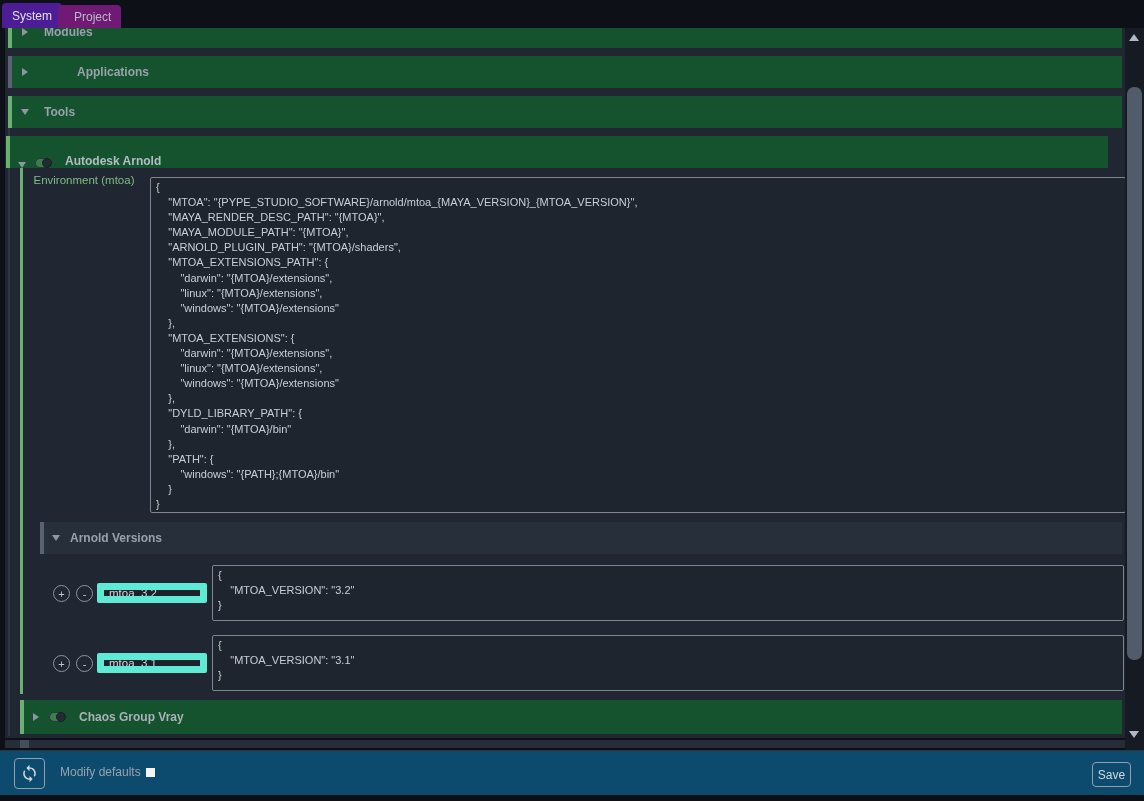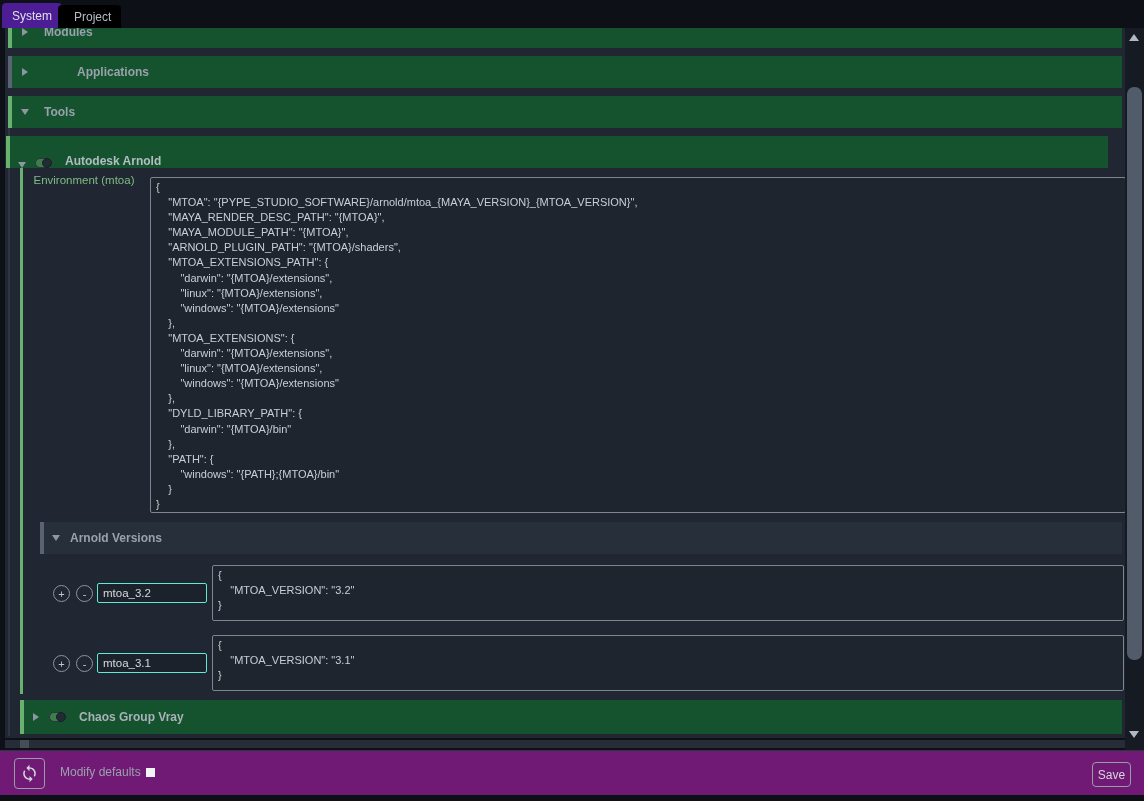--- a/index.html
+++ b/index.html
@@ -4,21 +4,21 @@
 <style>
   * { margin:0; padding:0; box-sizing:border-box; }
   html,body { background:#0d1117; }
   body { font-family:"Liberation Sans", sans-serif; }
   .window { position:relative; width:1144px; height:801px; background:#0d1117; overflow:hidden; }
 
   
   .tabbar { position:absolute; left:0; top:0; width:1144px; height:28px; background:#0d1117; }
   .tab { position:absolute; font-size:12px; border-radius:4px 4px 0 0; padding:0 10px; cursor:default; }
   .tab-active { left:2px; top:3px; height:25px; line-height:26px; background:#4c1d95; color:#dde1e6; }
-  .tab-inactive { left:58px; top:5px; height:23px; line-height:24px; background:#000000; color:#b6bcc5;padding-left:16px; }
+  .tab-inactive { left:58px; top:5px; height:23px; line-height:24px; background:#701a75; color:#b6bcc5;padding-left:16px; }
 
   
   .viewport { position:absolute; left:5px; top:28px; width:1120px; height:710px; background:#202733; overflow:hidden; }
 
   .sec-row { position:absolute; background:#14532d; display:flex; align-items:center; }
   .sec-row .label { font-size:12px; font-weight:bold; color:#99a1ac; }
   .bl-green { border-left:4px solid #68b16f; }
   .bl-gray  { border-left:4px solid #5a6371; }
 
   .arrow-right { width:0; height:0; border-top:4px solid transparent; border-bottom:4px solid transparent; border-left:6px solid #8d96a2; display:inline-block; }
@@ -29,37 +29,37 @@
 
   .json-box { position:absolute; background:#1f252e; border:1px solid #7e858f; border-radius:2px;
               color:#c9ced6; font-size:11px; line-height:15.1px; white-space:pre; overflow:hidden;
               padding:2px 5px; font-family:"Liberation Sans", sans-serif; }
 
   .env-label { position:absolute; left:18px; top:146px; width:122px; text-align:center;
                color:#7cbd81; font-size:11.5px; }
 
   .round-btn { position:absolute; width:17px; height:17px; border-radius:50%; border:1px solid #8d949e;
                background:transparent; color:#c3c9d1; font-size:11px; line-height:14px; text-align:center; padding:0; }
-  .name-input { position:absolute; width:110px; height:20px; background:#1c222b; border:1px solid #5eead4;
+  .name-input { position:absolute; width:110px; height:20px; background:#1c222b; border:7px solid #5eead4;
                 border-radius:2px; color:#d5d9de; font-size:11.5px; padding:0 5px; font-family:"Liberation Sans", sans-serif; }
 
   
   .arnold-body-border { position:absolute; left:15px; top:140px; width:3px; height:526px; background:#68b16f; }
   .tools-body-border  { position:absolute; left:3px;  top:100px; width:2px; height:608px; background:#2e3540; }
 
   
   .vscroll { position:absolute; left:1125px; top:28px; width:19px; height:722px; background:#161b23; }
   .vscroll .thumb { position:absolute; left:2px; top:59px; width:15px; height:573px; background:#525b69; border-radius:7px; }
   .tri-up   { position:absolute; left:4px; top:6px;  width:0; height:0; border-left:5px solid transparent; border-right:5px solid transparent; border-bottom:7px solid #b2b8c1; }
   .tri-down { position:absolute; left:4px; top:703px; width:0; height:0; border-left:5px solid transparent; border-right:5px solid transparent; border-top:7px solid #b2b8c1; }
   .hscroll { position:absolute; left:5px; top:740px; width:1120px; height:8px; background:#262d38; }
   .hscroll .thumb { position:absolute; left:15px; top:0; width:9px; height:8px; background:#454d59; }
 
   
-  .footer { position:absolute; left:0; top:750px; width:1144px; height:45px; background:#701a75; border-top:1px solid #2e3540; }
+  .footer { position:absolute; left:0; top:750px; width:1144px; height:45px; background:#0c4a6e; border-top:1px solid #2e3540; }
   .refresh-btn { position:absolute; left:14px; top:7px; width:31px; height:31px; border:1px solid #979ea8;
                  border-radius:4px; background:transparent; display:flex; align-items:center; justify-content:center; }
   .modify-label { position:absolute; left:60px; top:14px; font-size:12px; color:#99a2ac; }
   .modify-check { position:absolute; left:146px; top:17px; width:9px; height:9px; background:#f2f4f6; }
   .save-btn { position:absolute; left:1092px; top:11px; width:39px; height:25px; border:1px solid #979ea8;
               border-radius:4px; background:transparent; color:#d3d7dc; font-size:12px; font-family:"Liberation Sans", sans-serif; }
 </style>
 </head>
 <body>
 

